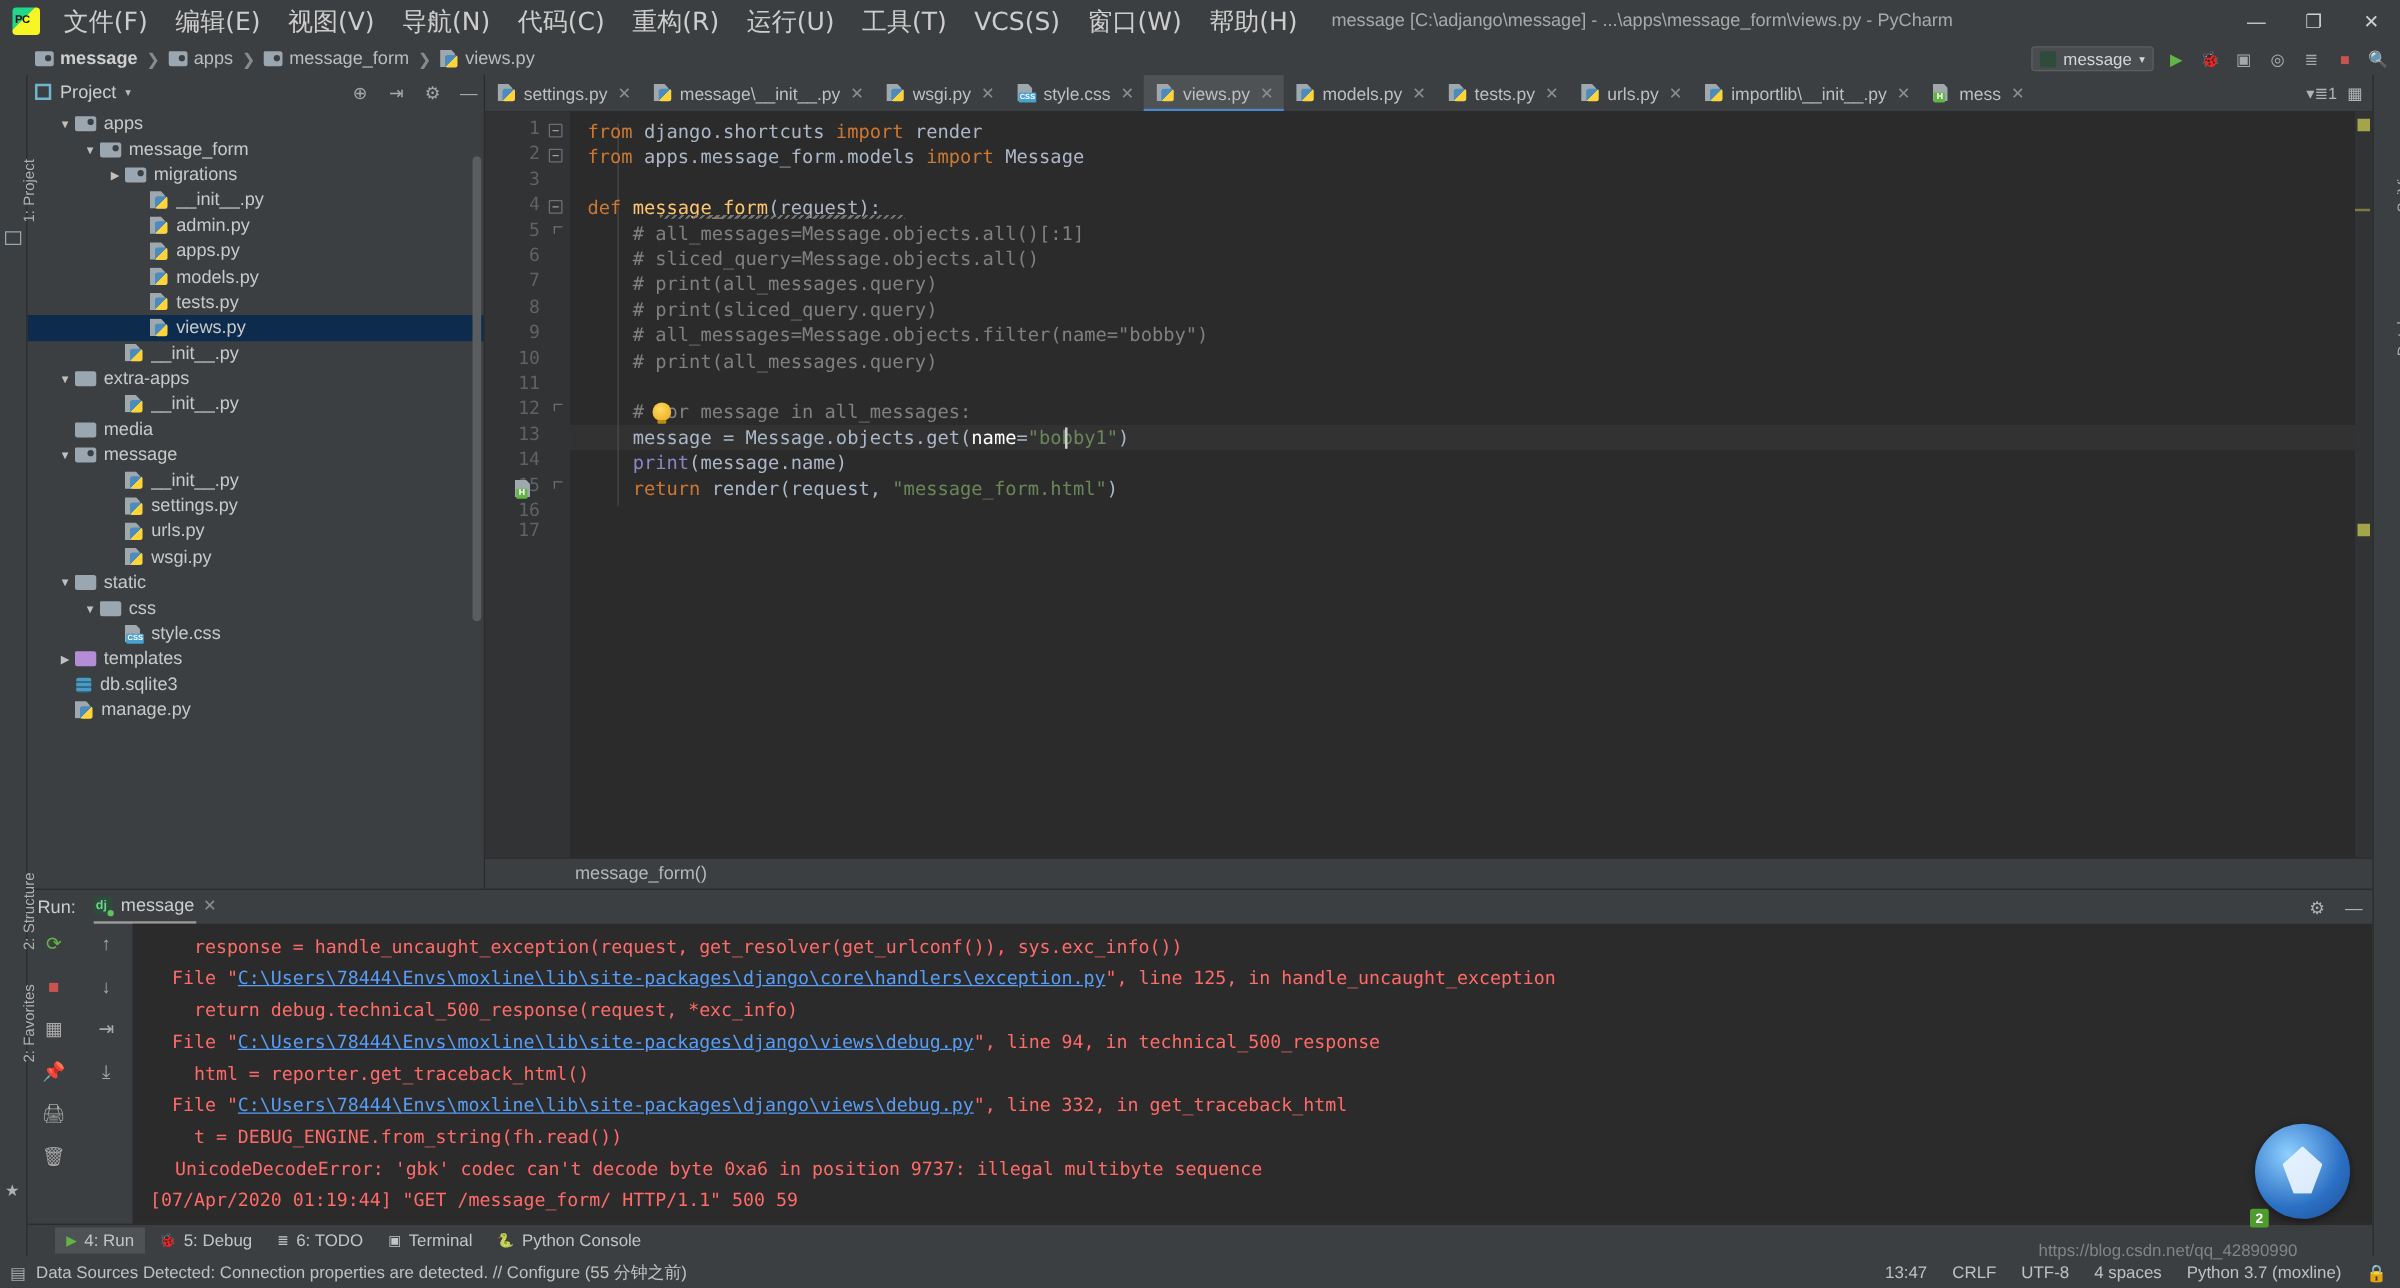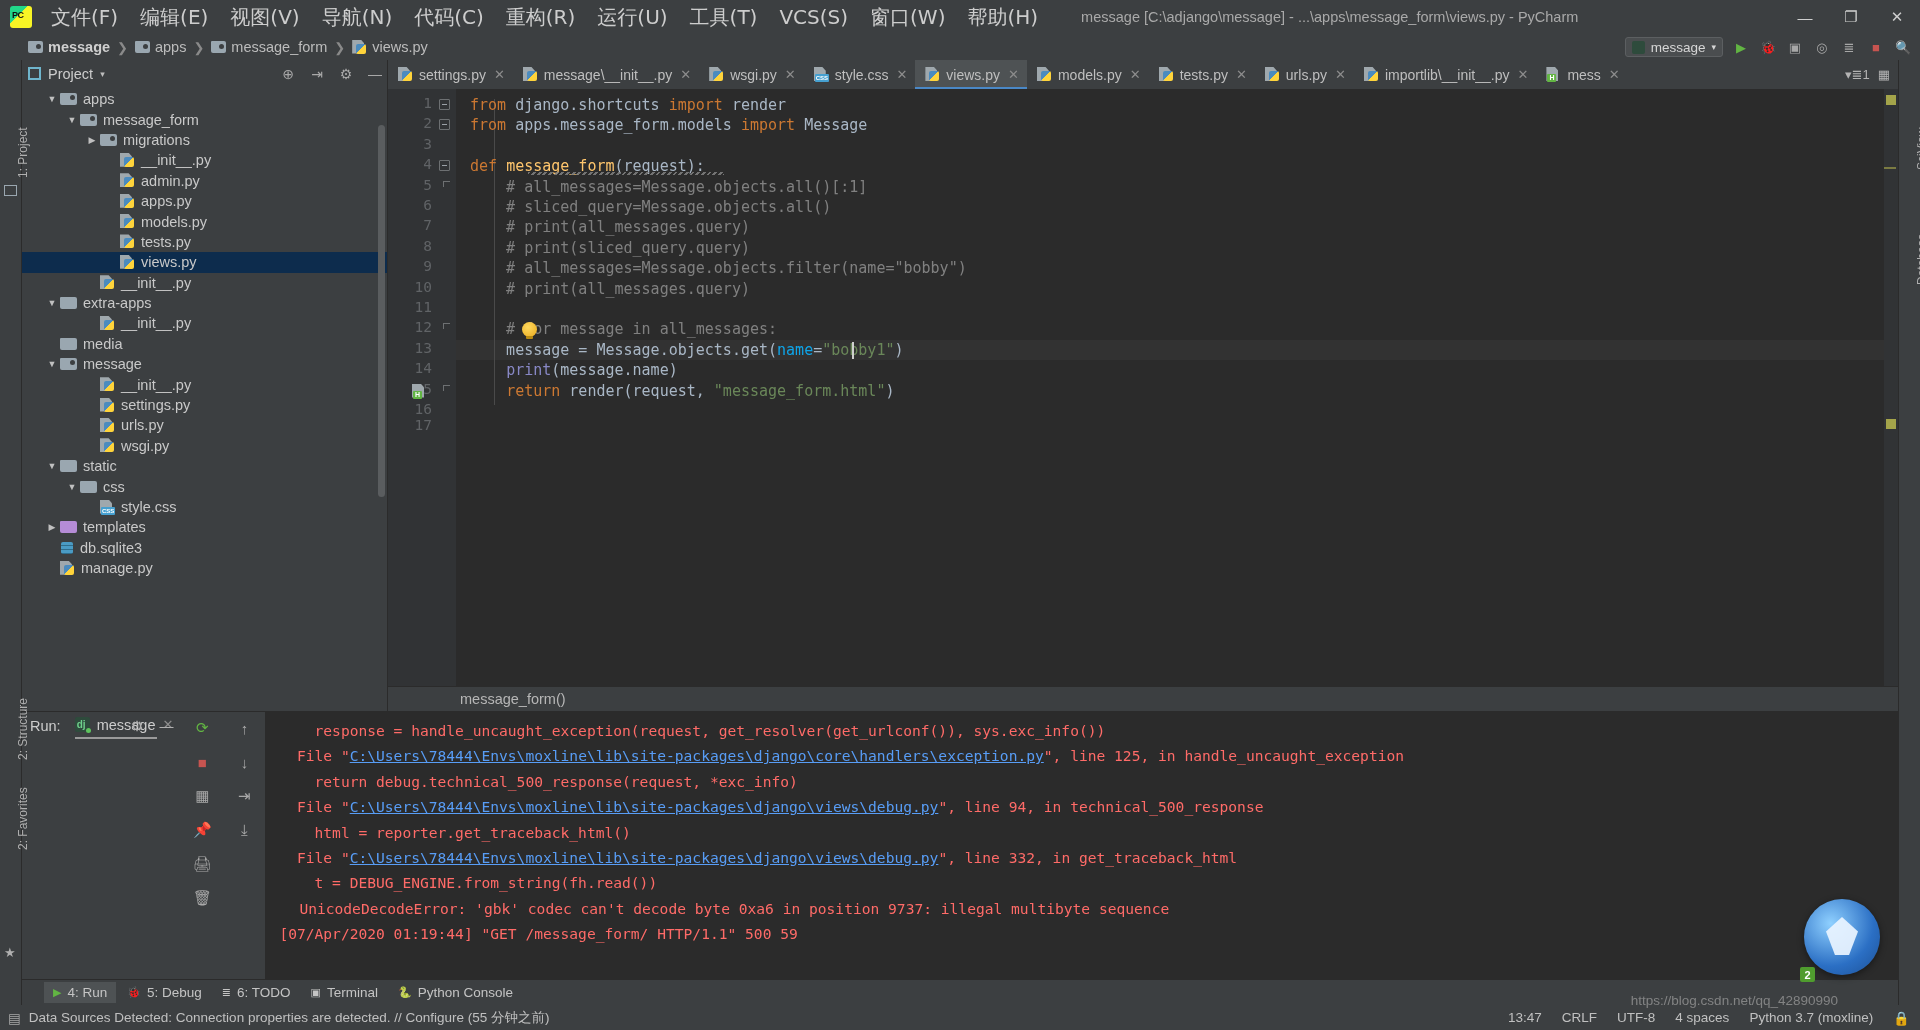--- a/index.html
+++ b/index.html
@@ -25,21 +25,21 @@
   .pc-logo:after{
     content:"PC"; position:absolute; left:2px; top:4px;
     font-size:9px; font-weight:bold; color:#111; letter-spacing:-.5px;
   }
   .menubar{ display:flex; align-items:center; gap:0px; }
   .menu-item{
     padding:4px 11px; font-size:20px; color:#cdcdcd; cursor:default; white-space:nowrap;
     font-family:"DejaVu Sans", sans-serif;
   }
   .win-title{
-    margin-left:32px; font-size:14.5px; color:#a9a9a9; white-space:nowrap;
+    margin-left:16px; font-size:14.5px; color:#a9a9a9; white-space:nowrap;
     font-family:"Liberation Sans",sans-serif;
   }
   .win-buttons{ position:absolute; right:0; top:0; height:34px; display:flex; align-items:center; }
   .wbtn{ width:46px;height:34px; display:flex;align-items:center;justify-content:center; color:#cfcfcf; font-size:15px; }
 
   
   .navbar{
     height:26px; background:#3c3f41; display:flex; align-items:center;
     padding:0 8px 0 28px; flex:0 0 26px; position:relative; font-size:14.5px;
   }
@@ -130,21 +130,21 @@
   .codebody{ flex:1 1 auto; position:relative; overflow:hidden; }
   .cline{
     position:absolute; left:14px; font-size:15px; line-height:20.4px; white-space:pre;
     font-family:"DejaVu Sans Mono", monospace;
   }
   .cur-line-hl{ position:absolute; left:0; right:0; height:20.4px; background:#323232; }
   .k{ color:#cc7832;}
   .fn{ color:#ffc66d; }
   .str{ color:#6a8759;}
   .cmt{ color:#808080;}
-  .kwarg{ color:#0ea5e9;}
+  .kwarg{ color:#ffffff;}
   .plain{ color:#a9b7c6;}
   .pr{ color:#8888c6;}
   .guideline{ position:absolute; width:1px; background:#4a4a4a;}
   .caretbar{ position:absolute; width:2px; background:#cfcfcf; height:17px;}
   .wavy{
     position:absolute; height:3px;
     background:repeating-linear-gradient(135deg,#808080 0 2px,transparent 2px 4px);
     opacity:.85;
   }
   .bulb{ position:absolute; width:15px;height:15px;border-radius:50%;
@@ -157,21 +157,21 @@
     background:#62b543;color:#fff;padding:0 2px;border-radius:1px;line-height:8px;}
   .marker-strip{ position:absolute; right:0; top:0; bottom:0; width:14px; background:#313335; }
   .marker{ position:absolute; right:2px; width:10px;height:10px; }
 
   .breadcrumb-bottom{
     height:25px; flex:0 0 25px; background:#3c3f41; display:flex; align-items:center;
     padding-left:72px; font-size:14.5px; color:#b6b6b6; border-top:1px solid #2b2b2b;
   }
 
   
-  .runpanel{ height:268px; flex:0 0 268px; background:#3c3f41; display:flex;flex-direction:row; border-top:1px solid #2b2b2b;}
+  .runpanel{ height:268px; flex:0 0 268px; background:#3c3f41; display:flex;flex-direction:column; border-top:1px solid #2b2b2b;}
   .run-header{ height:27px; flex:0 0 27px; display:flex; align-items:center; padding:0 8px; position:relative;}
   .run-label{ font-size:14.5px; color:#cdcdcd; margin-right:14px;}
   .run-tab{ display:flex;align-items:center; gap:7px; font-size:14.5px; color:#cdcdcd; position:relative; padding-bottom:2px;}
   .run-tab:after{ content:""; position:absolute; left:0; right:16px; bottom:-4px; height:2px; background:#9a9a9a;}
   .dj-ico{ width:15px;height:15px;background:#2e4b3c;border-radius:2px;position:relative;}
   .dj-ico:after{content:"dj";position:absolute;left:2px;top:0px;font-size:10px;color:#6fd18c;font-weight:bold;line-height:15px;}
   .dj-dot{position:absolute;right:-1px;bottom:-1px;width:5px;height:5px;border-radius:50%;background:#5ec45e;}
   .run-hdr-right{ position:absolute; right:8px; top:0; height:27px; display:flex;align-items:center;gap:16px; font-size:14px; color:#b0b0b0;}
   .run-body{ flex:1 1 auto; display:flex; min-height:0;}
   .run-toolbar{ width:42px; flex:0 0 42px; display:flex; flex-direction:column; align-items:center; padding-top:6px; gap:14px;}

